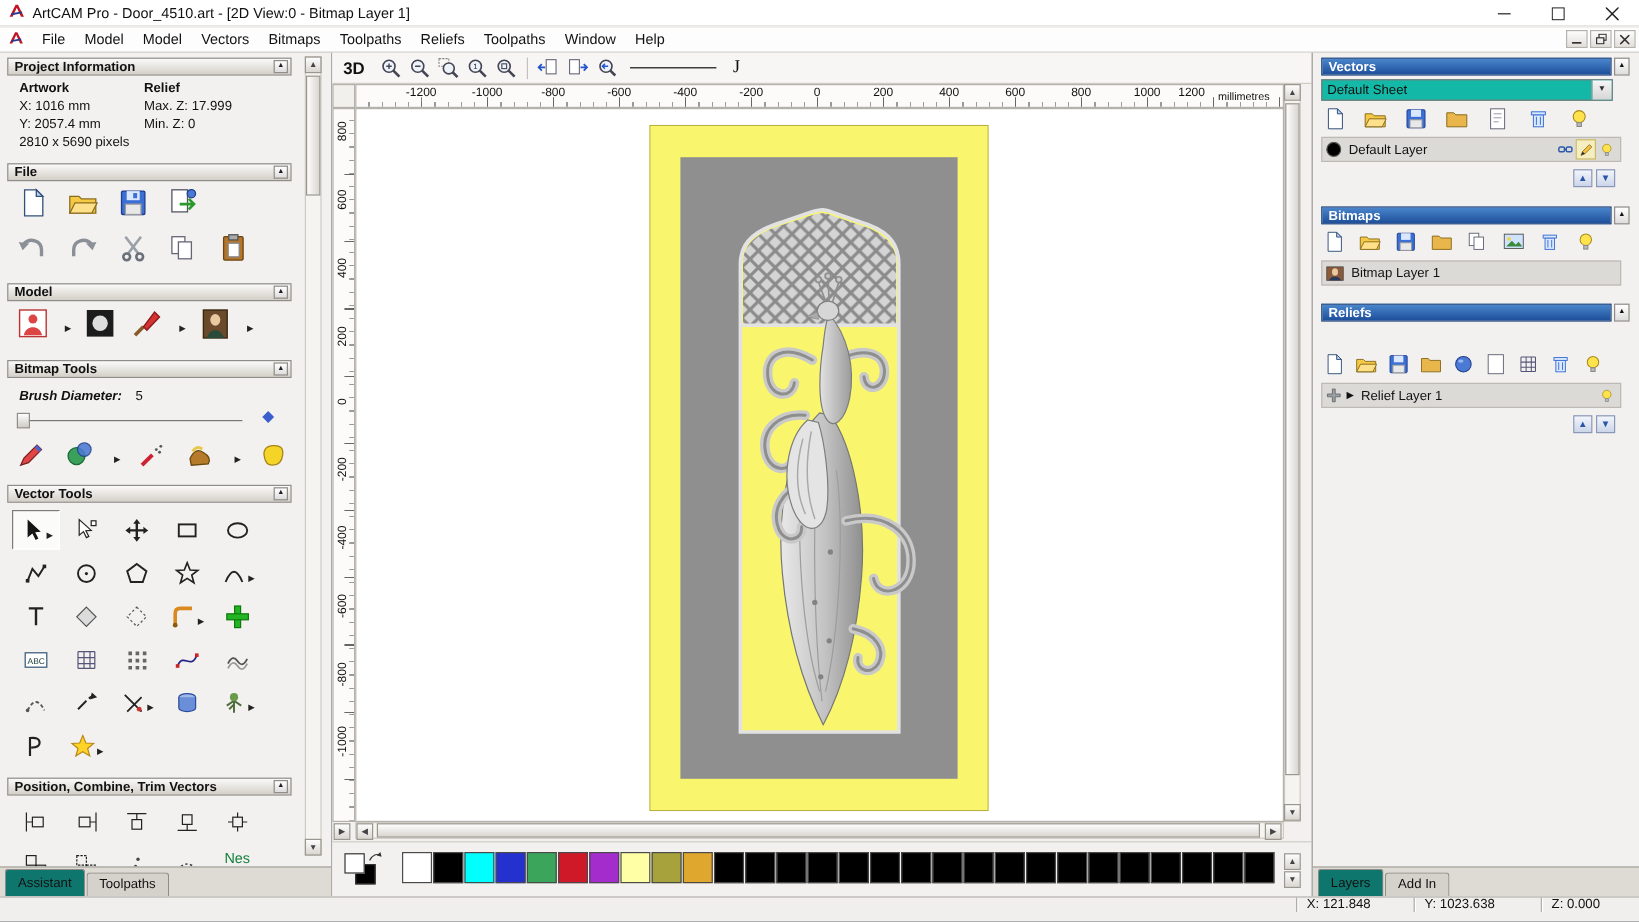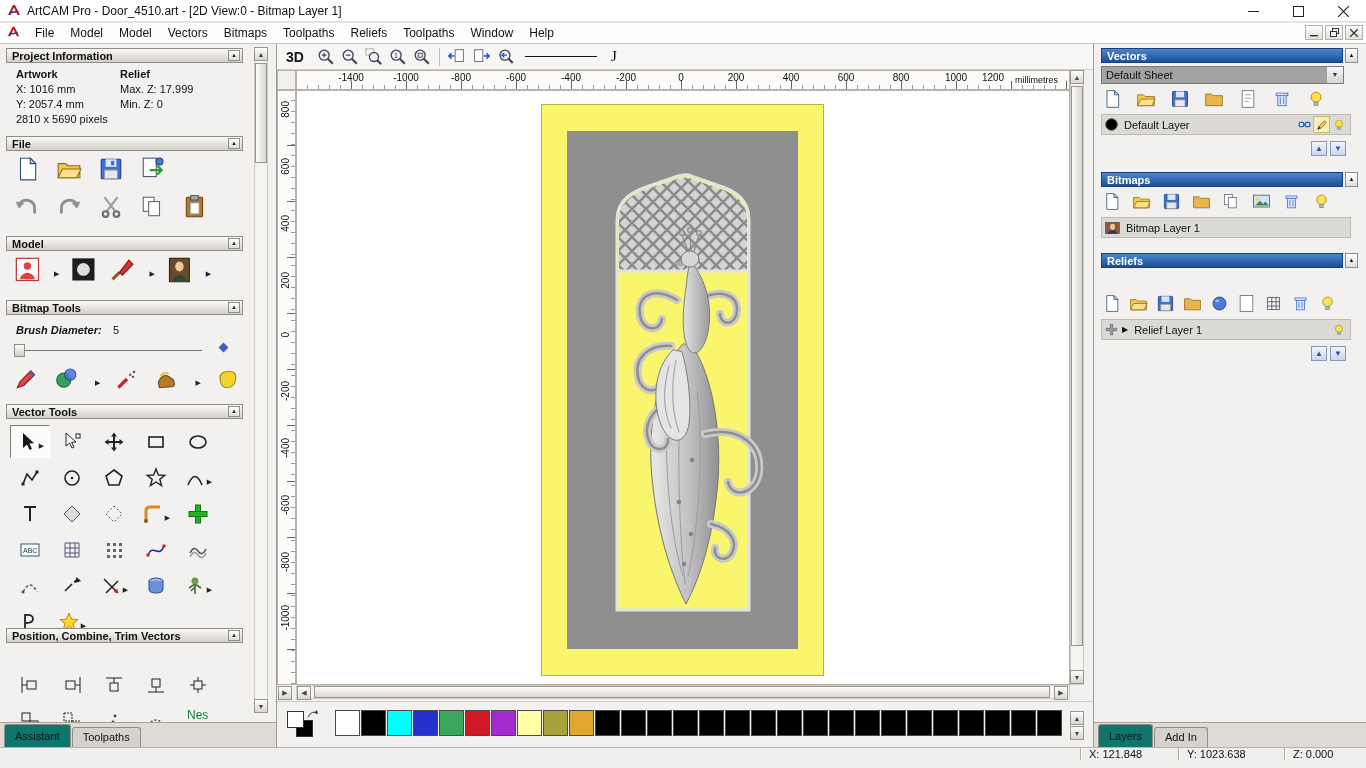--- a/index.html
+++ b/index.html
@@ -106,21 +106,21 @@
   .sw { width:25px; height:26px; border:1px solid #4a4a4a; margin-right:1px; }
 
   
   .rightpanel { position:absolute; left:1093px; top:44px; width:273px; height:703px;
                 background:#f2f1ef; border-left:1px solid #9c9a96; overflow:hidden; }
   .bh { position:absolute; left:7px; width:242px; height:15px; color:#fff; font-weight:bold;
         background:linear-gradient(#4a86cc,#1d4f9a); border:1px solid #173f7e;
         display:flex; align-items:center; padding-left:5px; font-size:11px; }
   .bh-cbtn { position:absolute; left:251px; width:13px; height:15px; border:1px solid #8f8d89;
              background:linear-gradient(#fff,#ddd); font-size:6px; line-height:13px; text-align:center; }
-  .combo { position:absolute; left:7px; width:243px; height:18px; background:#a3a3a3; border:1px solid #7a7a7a;
+  .combo { position:absolute; left:7px; width:243px; height:18px; background:#14b8a6; border:1px solid #7a7a7a;
            display:flex; align-items:stretch; }
   .combo .txt { flex:1; padding:2px 0 0 4px; }
   .combo .drop { width:17px; background:linear-gradient(#f6f6f6,#d6d6d6); border-left:1px solid #9a9a9a;
                  text-align:center; font-size:7px; line-height:16px; color:#333; }
   .rpir { position:absolute; left:8px; display:flex; align-items:center; }
   .layeritem { position:absolute; left:7px; width:250px; height:21px; background:#dcdad6;
                border:1px solid #bdbab5; display:flex; align-items:center; padding:0 3px; }
   .layeritem .lname { margin-left:6px; flex:1; }
   .minibtn { width:17px; height:17px; display:flex; align-items:center; justify-content:center; }
   .minibtn.hl { background:#f5eec0; border:1px solid #c9b96a; }
@@ -537,21 +537,21 @@
           </svg>
         </div>
       <div class="tool">
           <svg viewBox="0 0 22 22">
             <path d="M11,2 L13.6,8.2 L20,8.6 L15,12.7 L16.8,19 L11,15.4 L5.2,19 L7,12.7 L2,8.6 L8.4,8.2 Z" fill="#ffd427" stroke="#b8881a"></path>
           </svg>
           <span class="fo">▶</span>
         </div>
     </div>
 
-    <div class="sh" style="top:584px">
+    <div class="sh" style="top:604px">
       <span>Position, Combine, Trim Vectors</span>
       <span class="cbtn">▲</span>
     </div>
     <div class="toolgrid-row" style="top:624px">
       <div class="tool">
           <svg viewBox="0 0 22 22">
             <rect x="8" y="7" width="9" height="8" fill="none" stroke="#222"></rect>
             <path d="M3,3 V19 M3,11 H8" stroke="#222" fill="none"></path>
           </svg>
         </div>
@@ -681,21 +681,21 @@
         </span>
       <span class="linesample">
           <div></div>
         </span>
       <span class="jsample">J</span>
     </div>
 
     <div class="rcorner"></div>
 
     <div class="hruler">
-      <span class="hlab" style="left:34px">-1400</span>
+      <span class="hlab" style="left:34px">-1200</span>
       <span class="hlab" style="left:89px">-1000</span>
       <span class="hlab" style="left:144px">-800</span>
       <span class="hlab" style="left:199px">-600</span>
       <span class="hlab" style="left:254px">-400</span>
       <span class="hlab" style="left:309px">-200</span>
       <span class="hlab" style="left:364px">0</span>
       <span class="hlab" style="left:419px">200</span>
       <span class="hlab" style="left:474px">400</span>
       <span class="hlab" style="left:529px">600</span>
       <span class="hlab" style="left:584px">800</span>

